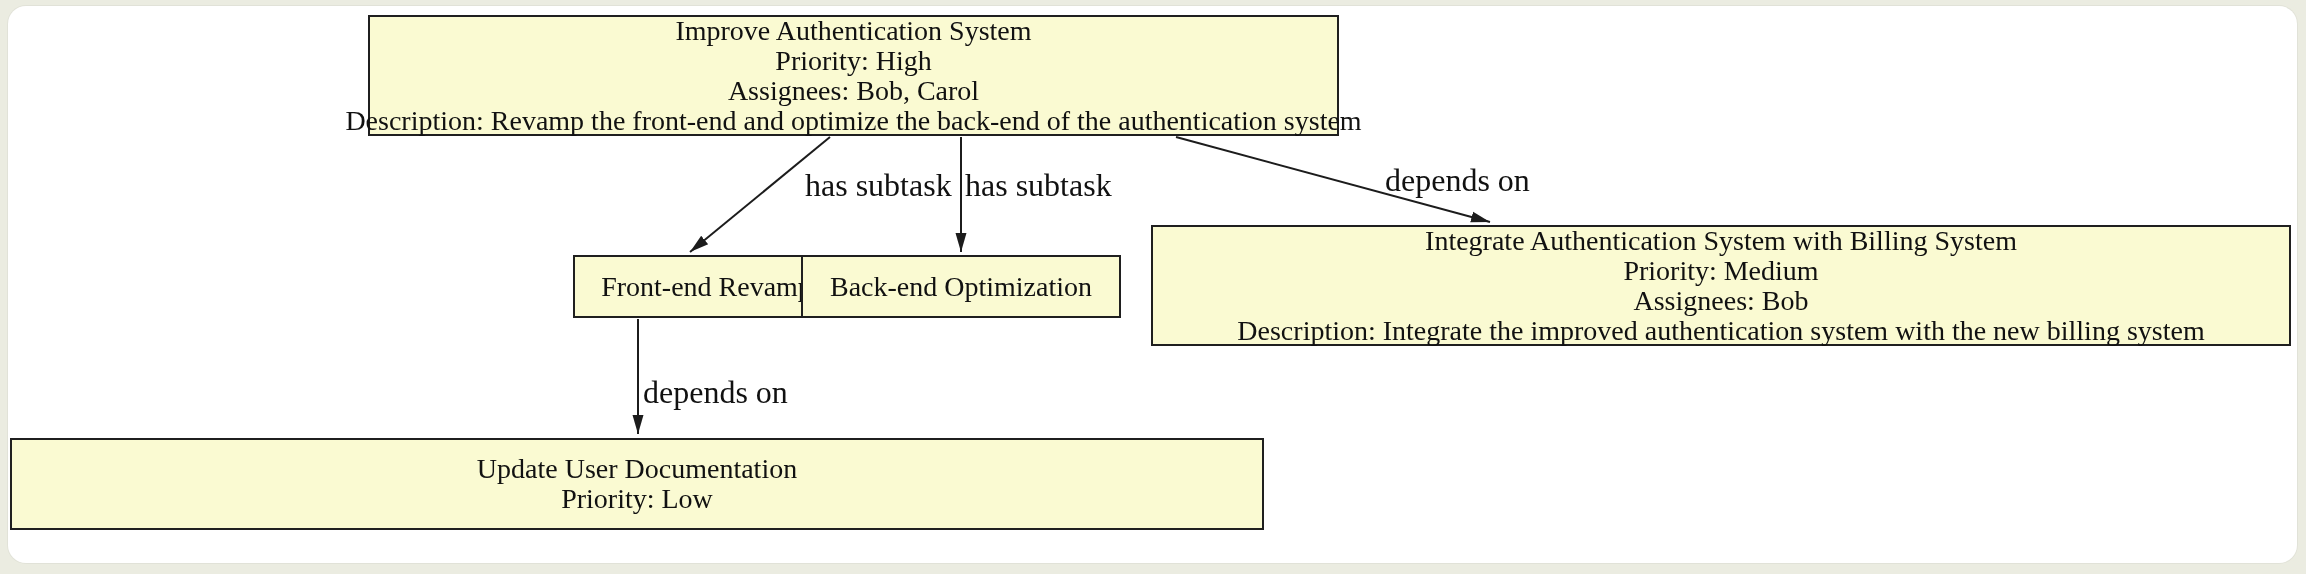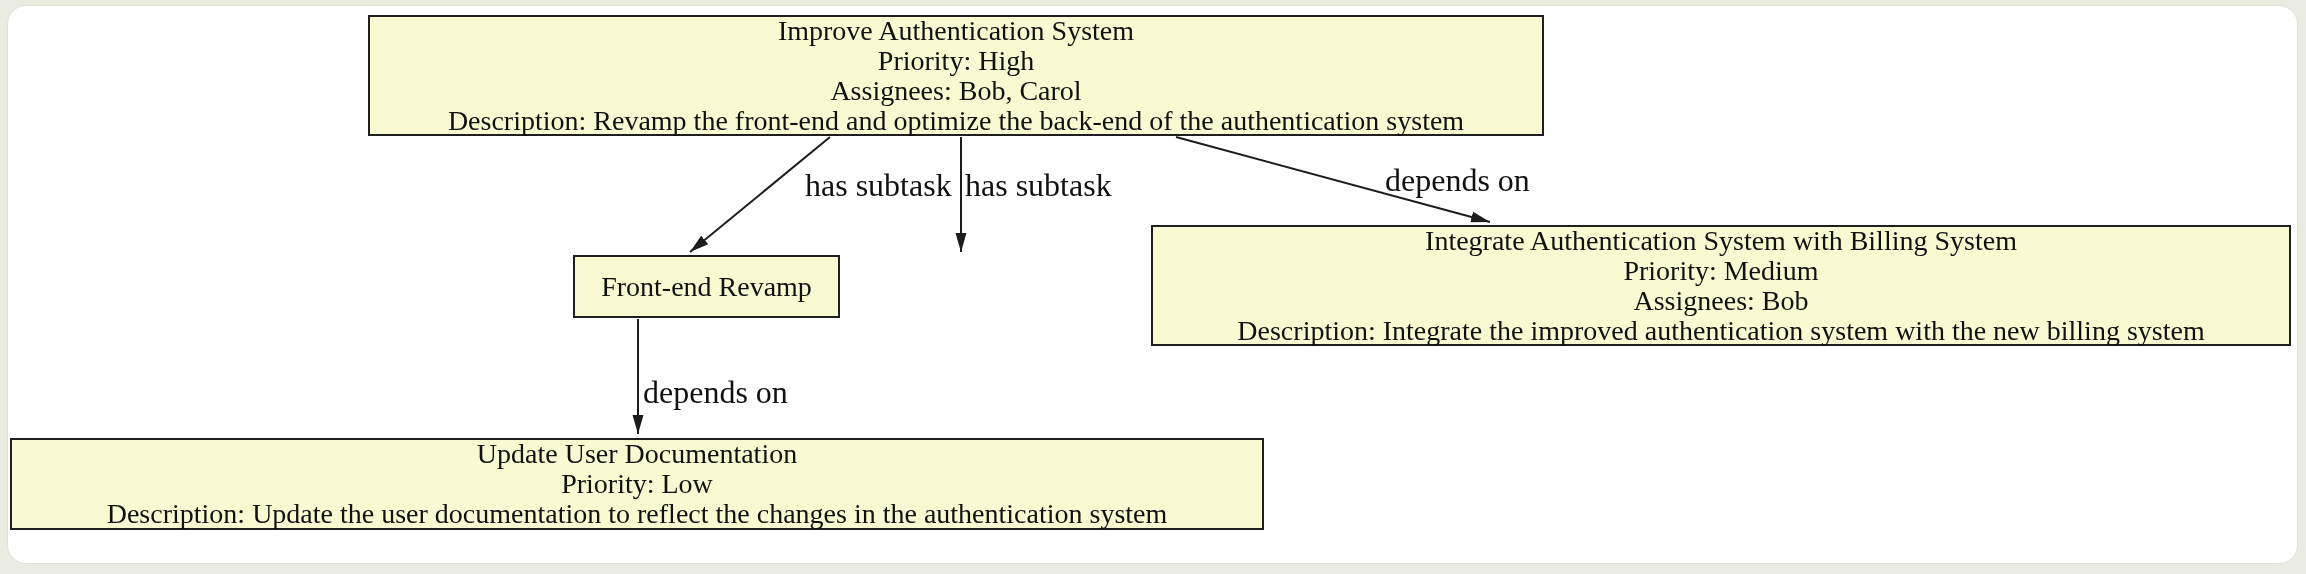--- a/index.html
+++ b/index.html
@@ -36,21 +36,21 @@
     color: #111111;
     display: flex;
     flex-direction: column;
     align-items: center;
     justify-content: center;
     text-align: center;
     font-size: 28px;
     line-height: 30px;
     white-space: nowrap;
   }
-  .n0 { left: 368px;  top: 15px;  width: 1176px; height: 121px; }
+  .n0 { left: 368px;  top: 15px;  width: 971px; height: 121px; }
   .n1 { left: 527px;  top: 255px; width: 267px;  height: 63px; margin-left: 46px;  }
   .n2 { left: 801px;  top: 255px; width: 320px;  height: 63px;  }
   .n3 { left: 1151px; top: 225px; width: 1140px; height: 121px; }
   .n4 { left: 10px;   top: 438px; width: 1254px; height: 92px; }
   .edge-label {
     position: absolute;
     font-size: 32px;
     line-height: 30px;
     color: #111111;
     white-space: nowrap;
@@ -83,31 +83,33 @@
     <div>Improve Authentication System</div>
     <div>Priority: High</div>
     <div>Assignees: Bob, Carol</div>
     <div>Description: Revamp the front-end and optimize the back-end of the authentication system</div>
   </div>
 
   <div class="node n1">
     <div>Front-end Revamp</div>
   </div>
 
+  <div class="node n2">
+    <div>Back-end Optimization</div>
+  </div>
 
   <div class="node n3">
     <div>Integrate Authentication System with Billing System</div>
     <div>Priority: Medium</div>
     <div>Assignees: Bob</div>
     <div>Description: Integrate the improved authentication system with the new billing system</div>
   </div>
 
   <div class="node n4">
     <div>Update User Documentation</div>
     <div>Priority: Low</div>
-    <div>Description: Update the user documentation to reflect the changes in the authentication system</div>
   </div>
 
   <div class="edge-label l0">has subtask</div>
   <div class="edge-label l1">has subtask</div>
   <div class="edge-label l2">depends on</div>
   <div class="edge-label l3">depends on</div>
 </div>
 
 </body></html>

